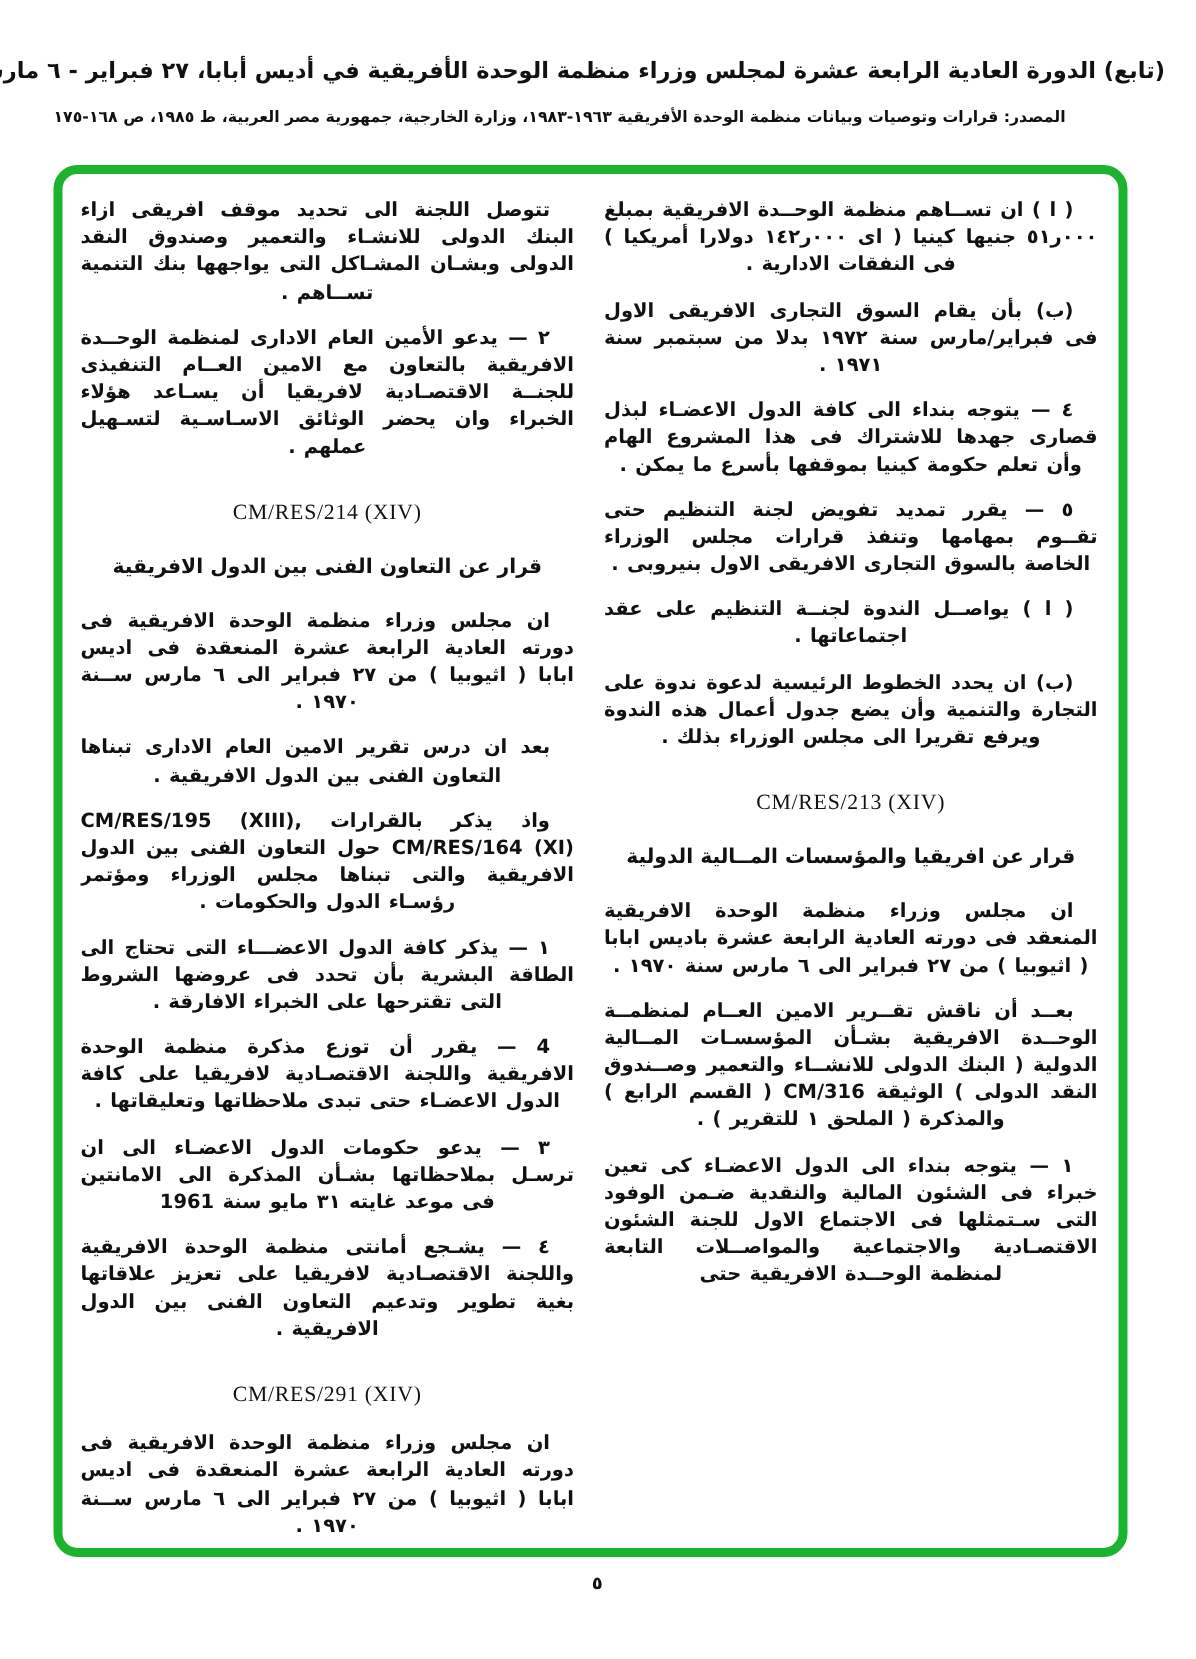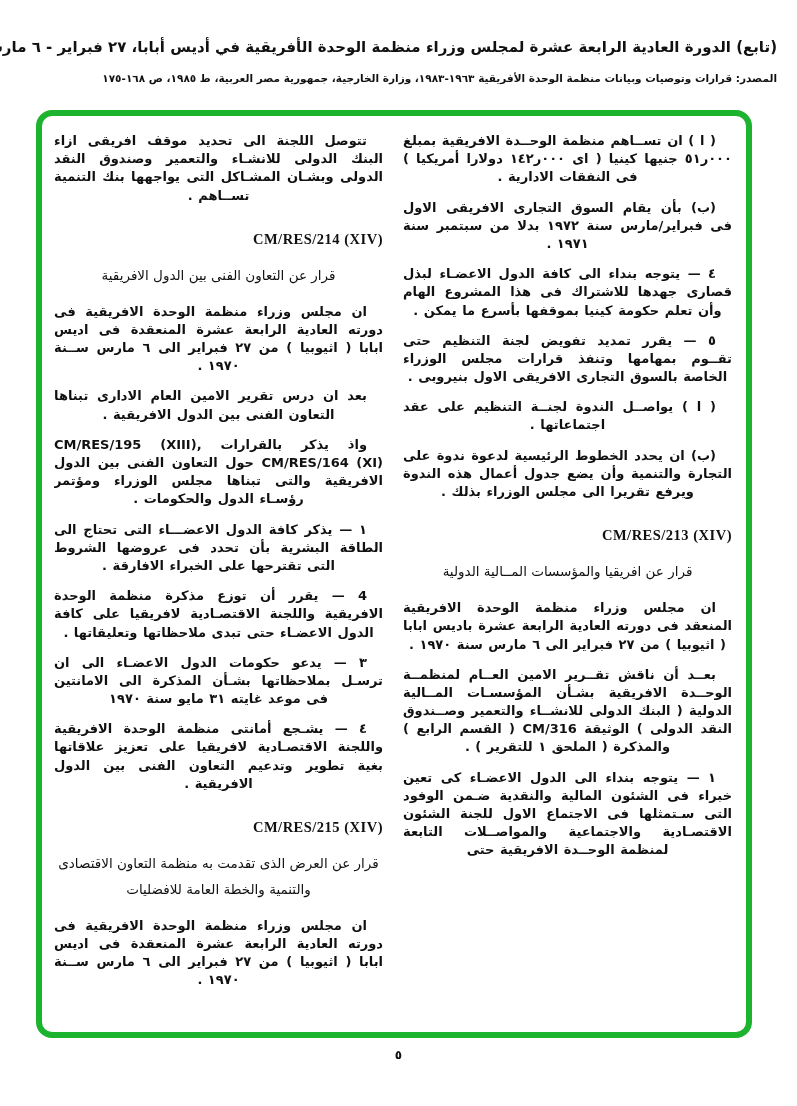--- a/index.html
+++ b/index.html
@@ -26,21 +26,21 @@
     font-size: 15px;
     font-weight: bold;
     letter-spacing: -0.2px;
     white-space: nowrap;
   }
   .hdr2 {
     position: absolute;
     top: 72px;
     left: 36px;
     right: 20px;
-    text-align: right;
+    text-align: left;
     font-size: 10.5px;
     font-weight: bold;
     white-space: nowrap;
   }
   .frame {
     position: absolute;
     top: 110px;
     left: 36px;
     width: 716px;
     height: 928px;
@@ -65,30 +65,30 @@
   .para {
     text-align: justify;
     text-align-last: center;
     text-indent: 16px;
     margin: 0 0 12px 0;
     word-spacing: 1px;
   }
   .heading {
     text-align: center;
     font-size: 13.5px;
-    font-weight: normal;
+    font-weight: bold;
     line-height: 1.9;
     margin: 2px 0 14px 0;
   }
   .code {
     direction: ltr;
-    text-align: right;
+    text-align: center;
     font-family: "Liberation Serif", serif;
     font-size: 14.5px;
-    font-weight: bold;
+    font-weight: normal;
     letter-spacing: 0.5px;
     margin: 24px 0 14px 0;
   }
   .pagenum {
     position: absolute;
     top: 1048px;
     left: 0;
     right: 0;
     text-align: center;
     font-size: 12px;
@@ -113,30 +113,30 @@
         <div class="para">( ا ) يواصــل الندوة لجنــة التنظيم على عقد اجتماعاتها .</div>
         <div class="para">(ب) ان يحدد الخطوط الرئيسية لدعوة ندوة على التجارة والتنمية وأن يضع جدول أعمال هذه الندوة ويرفع تقريرا الى مجلس الوزراء بذلك .</div>
         <div class="code">CM/RES/213 (XIV)</div>
         <div class="heading">قرار عن افريقيا والمؤسسات المــالية الدولية</div>
         <div class="para">ان مجلس وزراء منظمة الوحدة الافريقية المنعقد فى دورته العادية الرابعة عشرة باديس ابابا ( اثيوبيا ) من ٢٧ فبراير الى ٦ مارس سنة ١٩٧٠ .</div>
         <div class="para">بعــد أن ناقش تقــرير الامين العــام لمنظمــة الوحــدة الافريقية بشـأن المؤسسـات المــالية الدولية ( البنك الدولى للانشــاء والتعمير وصــندوق النقد الدولى ) الوثيقة CM/316 ( القسم الرابع ) والمذكرة ( الملحق ١ للتقرير ) .</div>
         <div class="para">١ — يتوجه بنداء الى الدول الاعضـاء كى تعين خبراء فى الشئون المالية والنقدية ضـمن الوفود التى سـتمثلها فى الاجتماع الاول للجنة الشئون الاقتصـادية والاجتماعية والمواصــلات التابعة لمنظمة الوحــدة الافريقية حتى</div>
       </div>
     <div class="col">
         <div class="para">تتوصل اللجنة الى تحديد موقف افريقى ازاء البنك الدولى للانشـاء والتعمير وصندوق النقد الدولى وبشـان المشـاكل التى يواجهها بنك التنمية تســاهم .</div>
+        <div class="para">٢ — يدعو الأمين العام الادارى لمنظمة الوحــدة الافريقية بالتعاون مع الامين العــام التنفيذى للجنــة الاقتصـادية لافريقيا أن يسـاعد هؤلاء الخبراء وان يحضر الوثائق الاسـاسـية لتسـهيل عملهم .</div>
         <div class="code">CM/RES/214 (XIV)</div>
         <div class="heading">قرار عن التعاون الفنى بين الدول الافريقية</div>
         <div class="para">ان مجلس وزراء منظمة الوحدة الافريقية فى دورته العادية الرابعة عشرة المنعقدة فى اديس ابابا ( اثيوبيا ) من ٢٧ فبراير الى ٦ مارس ســنة ١٩٧٠ .</div>
         <div class="para">بعد ان درس تقرير الامين العام الادارى تبناها التعاون الفنى بين الدول الافريقية .</div>
         <div class="para">واذ يذكر بالقرارات CM/RES/195 (XIII), CM/RES/164 (XI) حول التعاون الفنى بين الدول الافريقية والتى تبناها مجلس الوزراء ومؤتمر رؤسـاء الدول والحكومات .</div>
         <div class="para">١ — يذكر كافة الدول الاعضـــاء التى تحتاج الى الطاقة البشرية بأن تحدد فى عروضها الشروط التى تقترحها على الخبراء الافارقة .</div>
         <div class="para">4 — يقرر أن توزع مذكرة منظمة الوحدة الافريقية واللجنة الاقتصـادية لافريقيا على كافة الدول الاعضـاء حتى تبدى ملاحظاتها وتعليقاتها .</div>
-        <div class="para">٣ — يدعو حكومات الدول الاعضـاء الى ان ترسـل بملاحظاتها بشـأن المذكرة الى الامانتين فى موعد غايته ٣١ مايو سنة ١٩٧٠</div>
+        <div class="para">٣ — يدعو حكومات الدول الاعضـاء الى ان ترسـل بملاحظاتها بشـأن المذكرة الى الامانتين فى موعد غايته ٣١ مايو سنة 1961</div>
         <div class="para">٤ — يشـجع أمانتى منظمة الوحدة الافريقية واللجنة الاقتصـادية لافريقيا على تعزيز علاقاتها بغية تطوير وتدعيم التعاون الفنى بين الدول الافريقية .</div>
-        <div class="code">CM/RES/215 (XIV)</div>
-        <div class="heading">قرار عن العرض الذى تقدمت به منظمة التعاون الاقتصادى والتنمية والخطة العامة للافضليات</div>
+        <div class="code">CM/RES/291 (XIV)</div>
         <div class="para">ان مجلس وزراء منظمة الوحدة الافريقية فى دورته العادية الرابعة عشرة المنعقدة فى اديس ابابا ( اثيوبيا ) من ٢٧ فبراير الى ٦ مارس ســنة ١٩٧٠ .</div>
       </div>
   </div>
 
   <div class="pagenum">٥</div>
 
 </div>
 
 </body></html>

